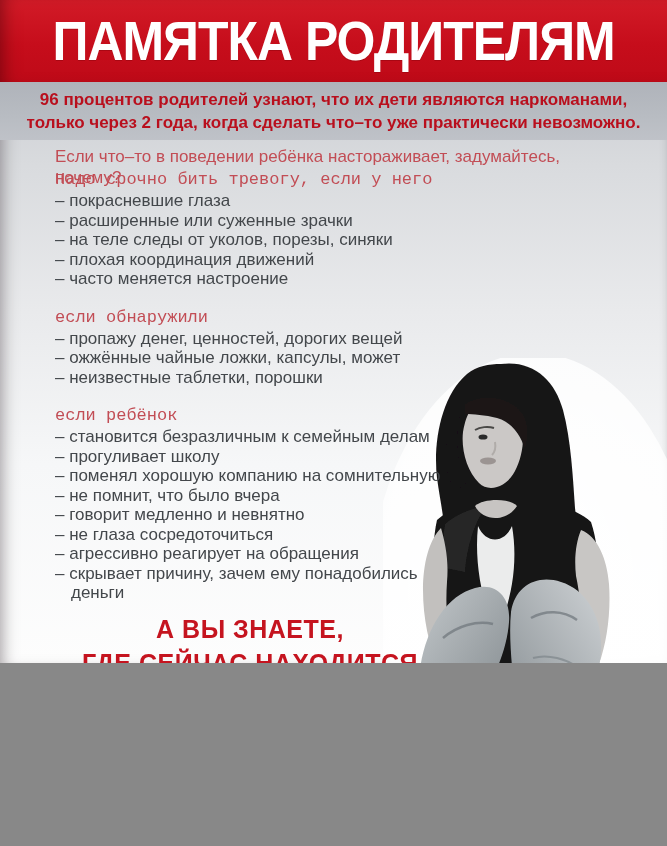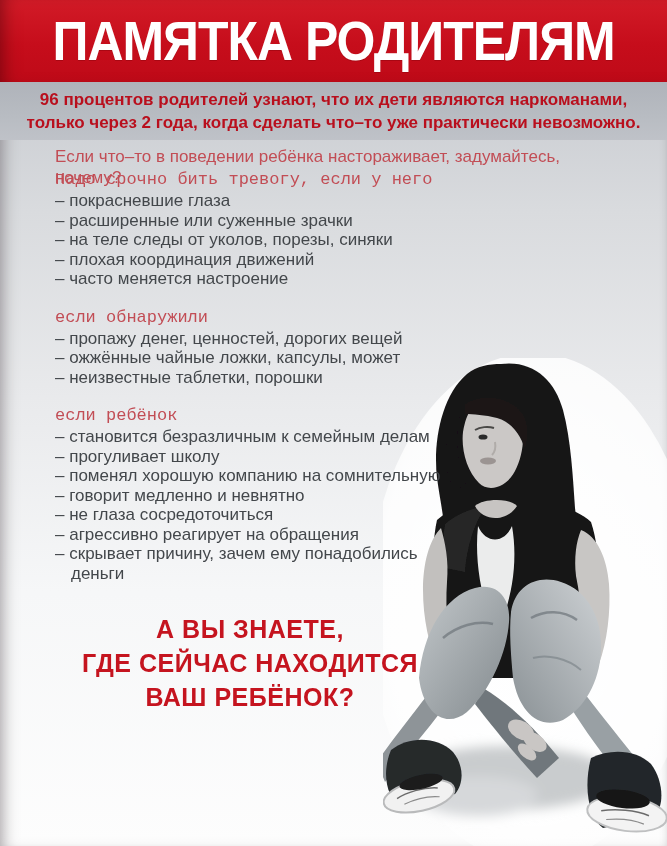--- a/index.html
+++ b/index.html
@@ -1,17 +1,17 @@
 <!DOCTYPE html>
 <html><head>
 <meta charset="utf-8">
 <style>
   html,body { margin:0; padding:0; background:#888; }
   .page {
-    position:relative; width:667px; height:846px; overflow:hidden;
+    position:relative; width:667px; height:663px; overflow:hidden;
     font-family:"Liberation Sans", sans-serif;
     background:linear-gradient(180deg,#bfc3c9 0%,#c9ccd1 10%,#d9dbde 25%,#e9eaec 47%,#f6f7f8 70%,#fdfdfd 100%);
     box-shadow: inset 12px 0 16px -10px rgba(70,60,65,.5), inset -6px 0 10px -8px rgba(70,60,65,.3);
   }
   
   .banner {
     position:absolute; top:0; left:0; right:0; height:82px;
     background:linear-gradient(180deg,#d21b27 0%, #c60d1b 55%, #bf0a18 100%);
     display:flex; align-items:center; justify-content:center;
     box-shadow: inset 14px 0 18px -12px rgba(60,0,10,.55);
@@ -89,20 +89,21 @@
           <li data-dash="–">ожжённые чайные ложки, капсулы, может</li>
           <li data-dash="–">неизвестные таблетки, порошки</li>
         </ul>
       </div>
       <div class="sec">
         <div class="sec-heading">если ребёнок</div>
         <ul class="sec-list">
           <li data-dash="–">становится безразличным к семейным делам</li>
           <li data-dash="–">прогуливает школу</li>
           <li data-dash="–">поменял хорошую компанию на сомнительную</li>
+          <li data-dash="–">не помнит, что было вчера</li>
           <li data-dash="–">говорит медленно и невнятно</li>
           <li data-dash="–">не глаза сосредоточиться</li>
           <li data-dash="–">агрессивно реагирует на обращения</li>
           <li data-dash="–">скрывает причину, зачем ему понадобились деньги</li>
         </ul>
       </div>
     </div>
 
   <div class="question">
     <div>А ВЫ ЗНАЕТЕ,</div>

